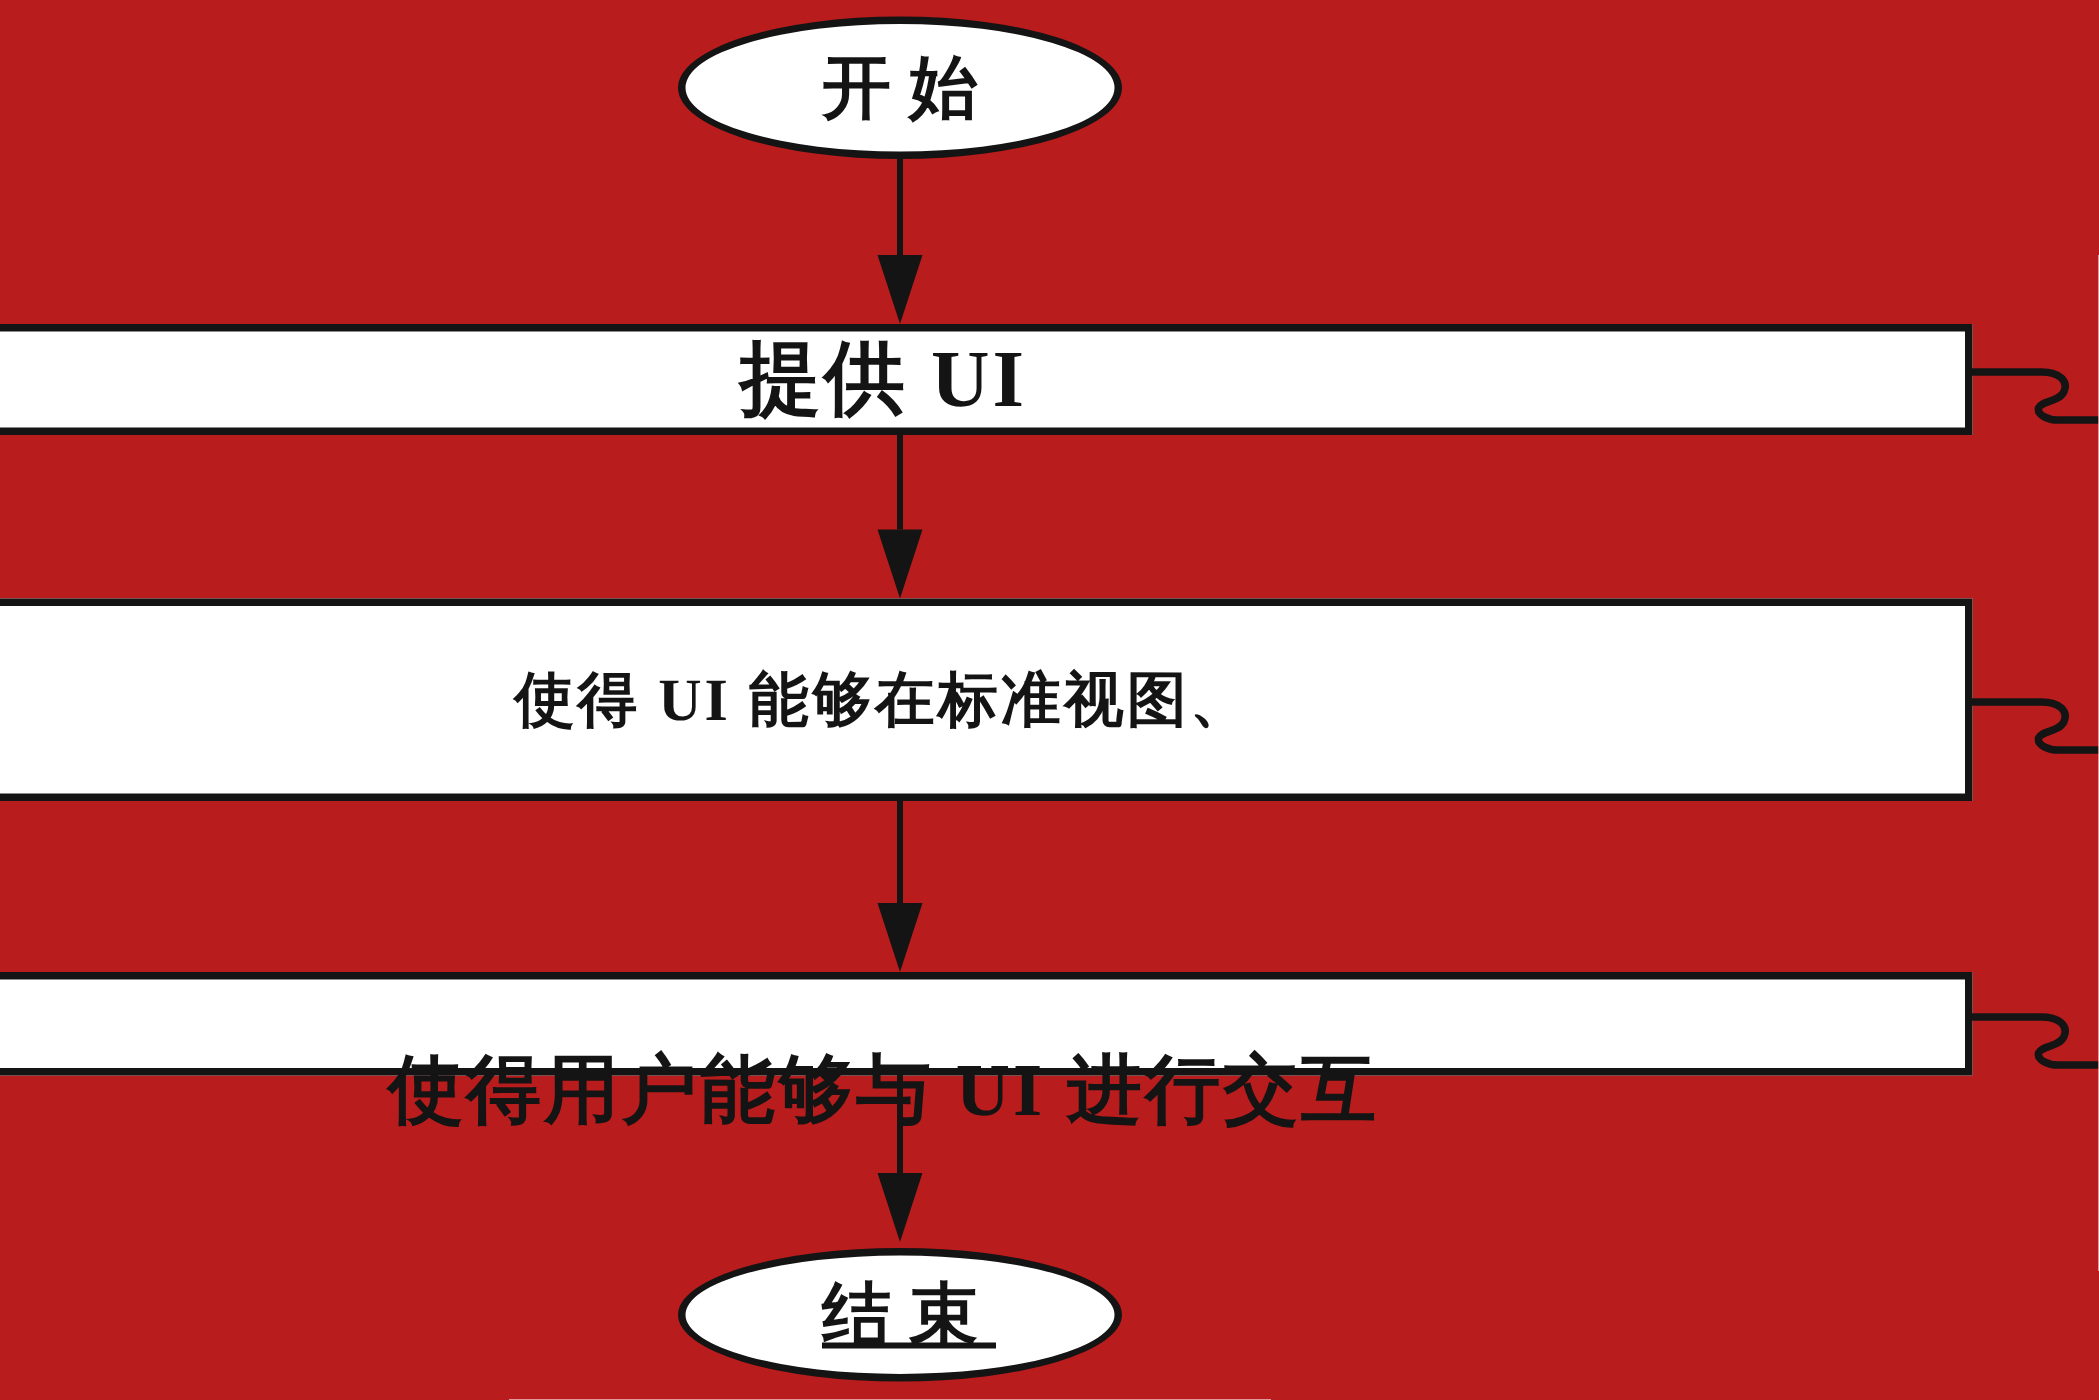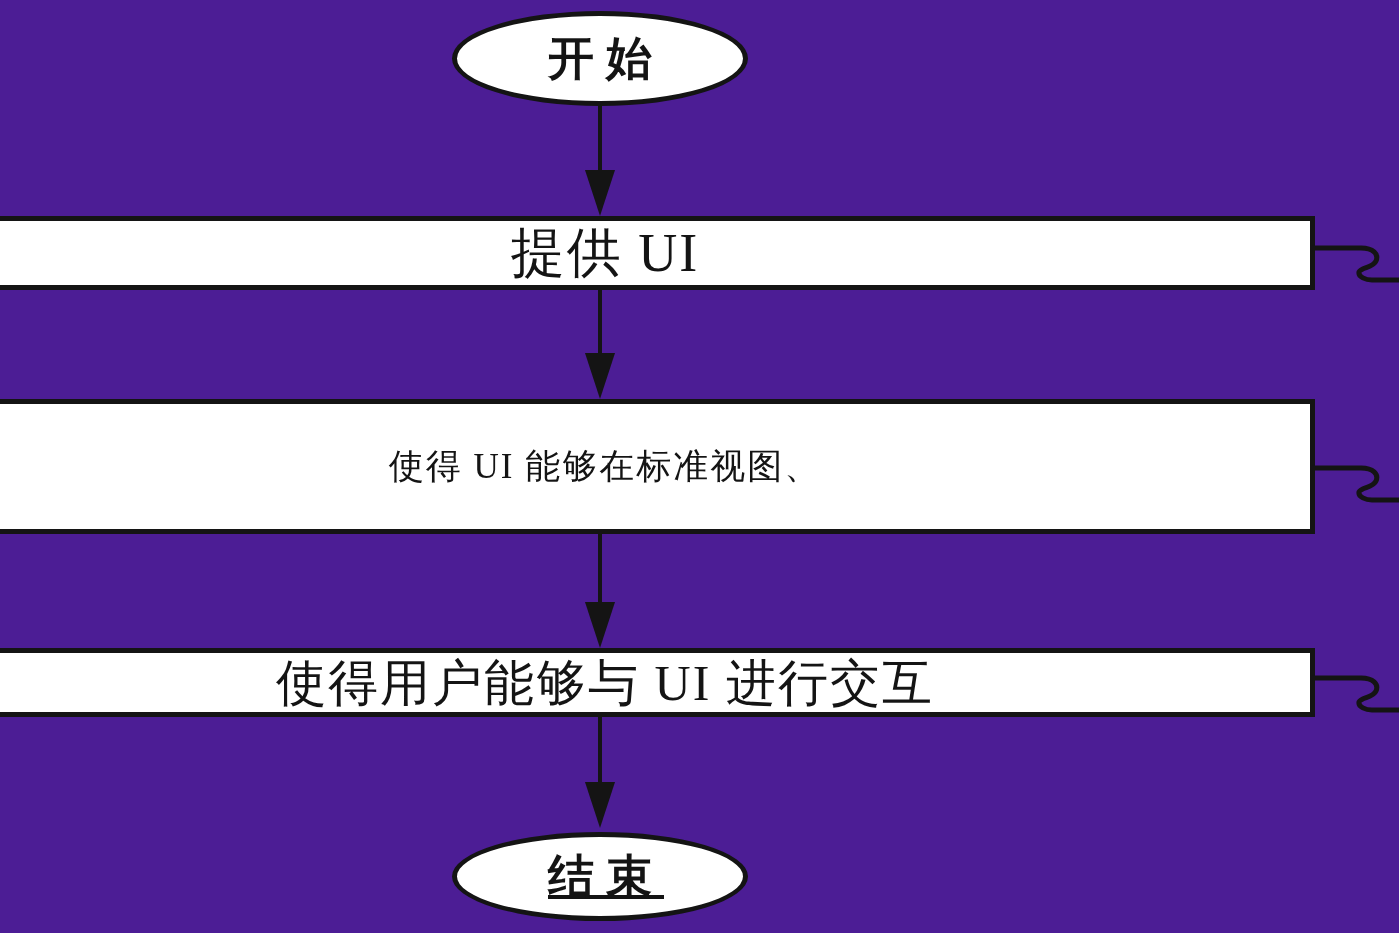--- a/index.html
+++ b/index.html
@@ -8,21 +8,21 @@
   html,body{
     margin:0;
     padding:0;
     background:#ffffff;
     font-family:"Liberation Serif","DejaVu Serif",serif;
   }
   .canvas{
     position:relative;
     width:1399px;
     height:933px;
-    background:#4c1d95;
+    background:#b91c1c;
     overflow:hidden;
     color:var(--ink);
   }
 
   
   .terminal{
     position:absolute;
     border:5px solid var(--ink);
     border-radius:50%;
     background:#ffffff;
@@ -48,30 +48,30 @@
     width:1345px;
     border:5px solid var(--ink);
     background:#ffffff;
     box-sizing:border-box;
   }
   .step.r1{ top:216px; height:74px;  }
   .step.r2{ top:399px; height:135px; }
   .step.r3{ top:648px; height:69px;  }
   .step-text{
     position:absolute;
-    left:630px;              
+    left:614px;              
     top:50%;
     transform:translate(-50%,-50%);
     text-align:center;
-    font-weight:normal;
+    font-weight:bold;
     white-space:nowrap;
   }
   .r1 .step-text{ font-size:54px; }
-  .r2 .step-text{ font-size:35px; line-height:64px; }
-  .r3 .step-text{ font-size:50px; }
+  .r2 .step-text{ font-size:40px; line-height:64px; }
+  .r3 .step-text{ font-size:50px;margin-top:44px; }
   .step-text .line{ display:block; letter-spacing:2px; }
 
   
   .arrow{
     position:absolute;
     left:585px;
     width:30px;
     display:flex;
     flex-direction:column;
     align-items:center;

